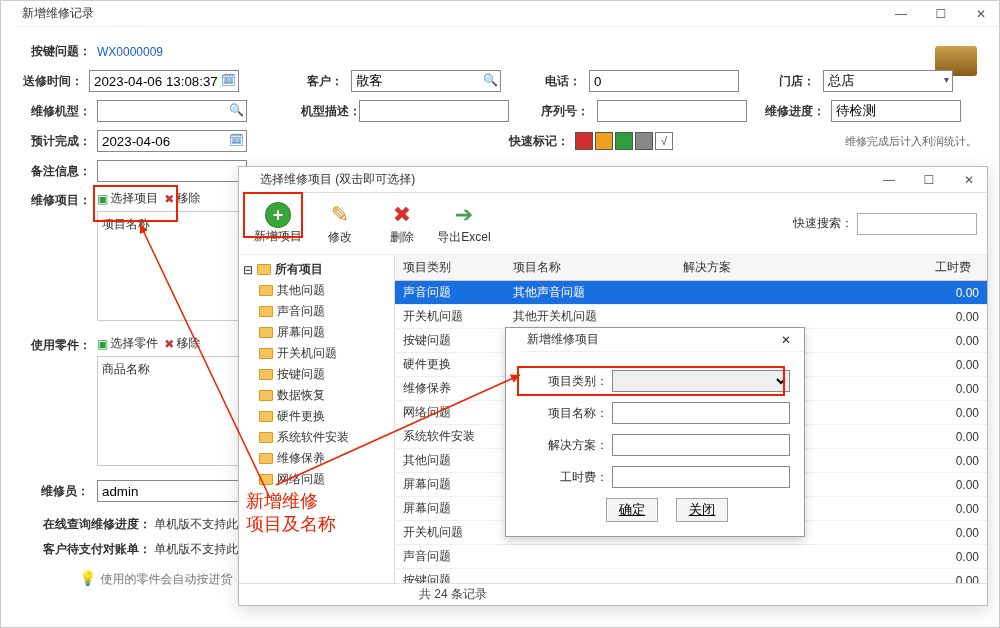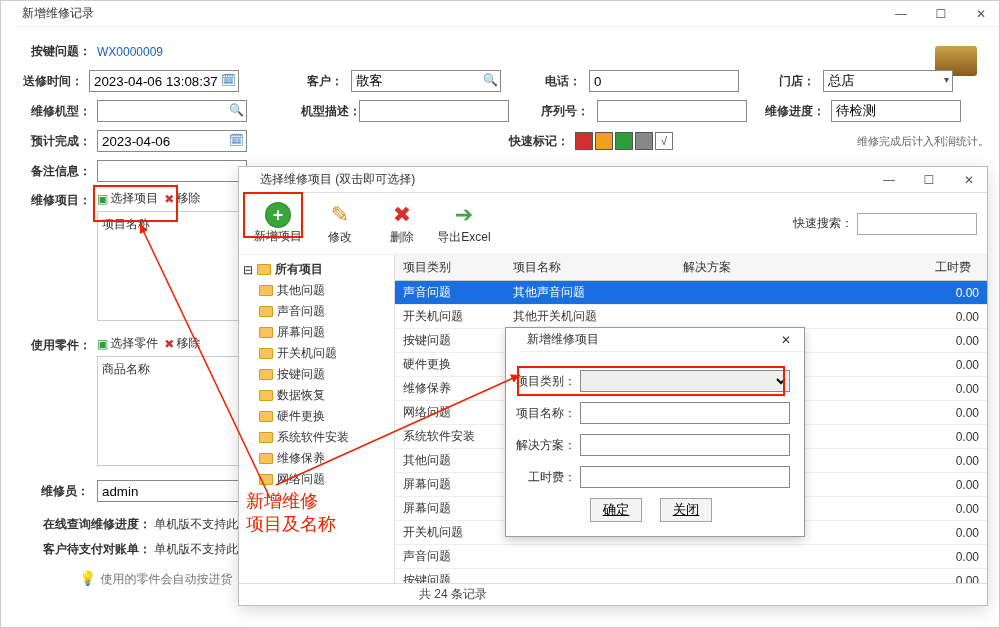--- a/index.html
+++ b/index.html
@@ -48,21 +48,21 @@
 table.data th { text-align: left; padding: 4px 8px; background: #f6f6f6; border-bottom: 1px solid #ccc; font-weight: normal; color: #333; }
 table.data td { padding: 3px 8px; border-bottom: 1px solid #eee; }
 table.data tr.sel td { background: #1a6fe0; color: #fff; }
 .num { text-align: right; }
 
 .statusbar { height: 22px; border-top: 1px solid #ddd; padding: 2px 10px; font-size: 12px; color: #444; display: flex; align-items: center; }
 
 
 .dlg3 { position: absolute; left: 505px; top: 327px; width: 300px; height: 210px; border: 1px solid #999; background: #fff; box-shadow: 0 4px 10px rgba(0,0,0,.18); }
 .dlg3 .titlebar { background: #fff; height: 24px; }
-.dlg3-form { padding: 18px 14px 8px 6px; }
+.dlg3-form { padding: 18px 14px 8px 6px; margin-left: 32px; }
 .dlg3-row { display: flex; align-items: center; margin-bottom: 10px; }
 .dlg3-row .l { width: 64px; text-align: right; font-size: 12px; margin-right: 4px; }
 .dlg3-row .c { flex: 1; }
 .dlg3-row select, .dlg3-row input { width: 100%; height: 22px; border: 1px solid #888; }
 .dlg3-btns { display: flex; justify-content: center; gap: 18px; margin-top: 8px; }
 .dlg3-btns button { width: 52px; height: 24px; border: 1px solid #a3a3a3; background: #f4f4f4; cursor: pointer; text-decoration: underline; }
 
 
 .annot-text { position: absolute; color: #e20; font-size: 18px; font-family: SimSun, serif; line-height: 1.25; pointer-events: none; }
 svg.arrow { position: absolute; pointer-events: none; }
@@ -138,21 +138,21 @@
         </div>
       <span style="width:246px"></span>
       <span class="lbl" style="width:58px">快速标记：</span>
       <div class="clr-boxes">
         <span class="clr" style="background:#d32f2f"></span>
         <span class="clr" style="background:#f0a020"></span>
         <span class="clr" style="background:#2e9e3a"></span>
         <span class="clr" style="background:#888"></span>
         <span class="chk">√</span>
       </div>
-      <span class="note" style="margin-left:auto;margin-right:10px">维修完成后计入利润统计。</span>
+      <span class="note" style="margin-left:auto;margin-right:22px">维修完成后计入利润统计。</span>
     </div>
 
     <div style="display:flex;align-items:center;margin:0 0 8px 30px;gap:8px">
       <span class="lbl" style="width:58px">备注信息：</span>
       <input class="inp" style="width: 150px;">
     </div>
 
     <div style="display:flex;align-items:flex-start;margin:6px 0 0 30px;gap:8px">
       <span class="lbl" style="width:58px;margin-top:2px">维修项目：</span>
       <div style="width:150px">

